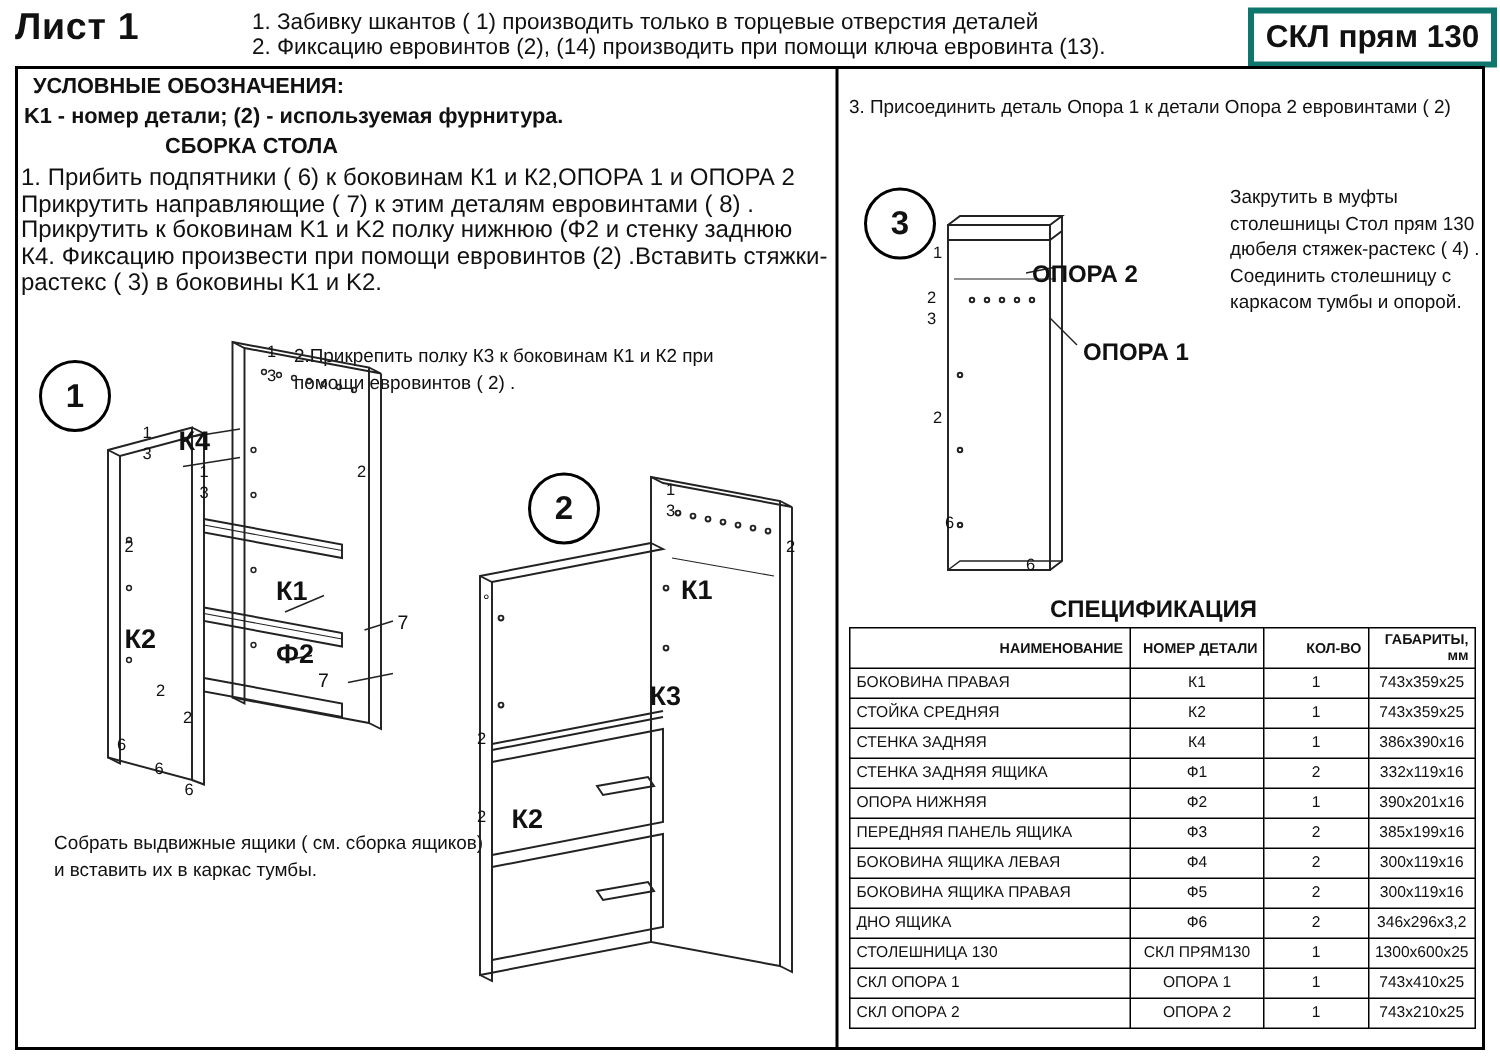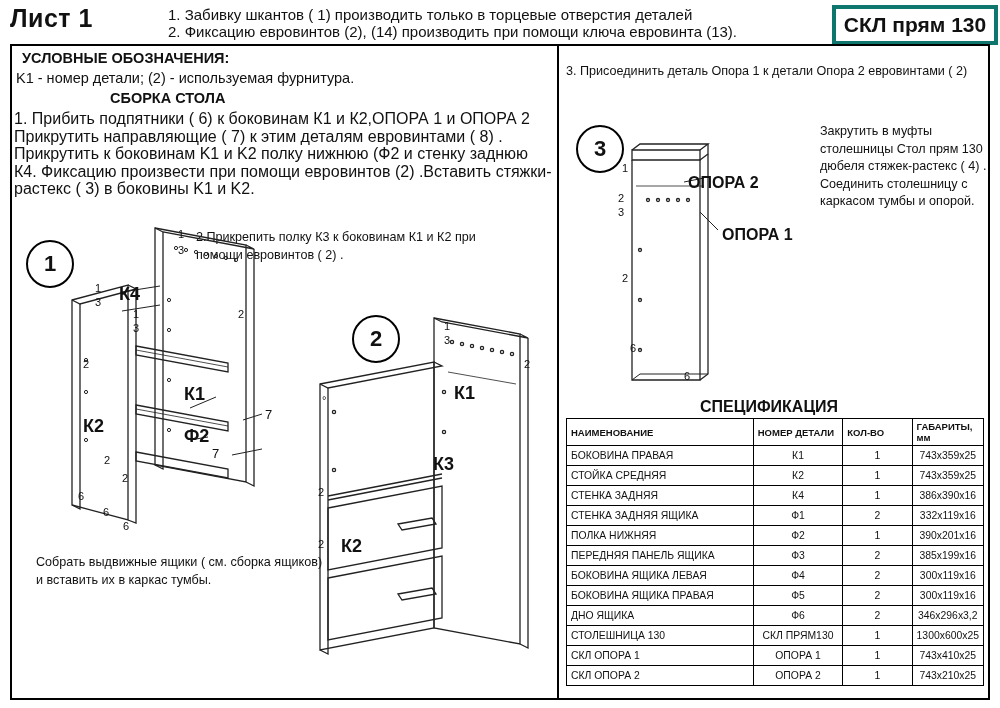--- a/index.html
+++ b/index.html
@@ -37,21 +37,21 @@
   }
   .vdiv{
     position:absolute;left:557px;top:44px;width:2px;height:656px;background:#000;
   }
 
   
   .l-title{
     position:absolute;left:22px;top:50px;font-size:14.5px;font-weight:bold;
   }
   .l-k1{
-    position:absolute;left:16px;top:70px;font-size:14.5px;font-weight:normal;
+    position:absolute;left:16px;top:70px;font-size:14.5px;font-weight:bold;
   }
   .l-assembly{
     position:absolute;left:110px;top:90px;font-size:14.5px;font-weight:bold;
   }
   .l-body{
     position:absolute;left:14px;top:110px;width:540px;font-size:16px;line-height:17.5px;
   }
   .l-step2{
     position:absolute;left:196px;top:229px;width:320px;font-size:12.6px;line-height:17.5px;
   }
@@ -81,21 +81,21 @@
   .spec-title{
     position:absolute;left:700px;top:398px;font-size:16px;font-weight:bold;
   }
   table.spec{
     position:absolute;left:566px;top:418px;width:418px;
     border-collapse:collapse;font-size:10.4px;
   }
   table.spec td,table.spec th{
     border:1px solid #000;padding:2px 4px;height:15px;
   }
-  table.spec th{font-weight:bold;font-size:9.5px;text-align:left;line-height:11px;}
+  table.spec th{font-weight:bold;font-size:9.5px;text-align:right;line-height:11px;}
   table.spec td.name{text-align:left;width:182px;}
   table.spec td.num{text-align:center;width:82px;}
   table.spec td.qty{text-align:center;width:62px;}
   table.spec td.dim{text-align:center;}
 
   
   svg{position:absolute;left:0;top:0;width:1000px;height:708px;pointer-events:none;}
   .lbl{font-family:"Liberation Sans",sans-serif;}
 </style>
 </head>
@@ -158,21 +158,21 @@
           <td class="qty">1</td>
           <td class="dim">386х390х16</td>
         </tr>
       <tr>
           <td class="name">СТЕНКА ЗАДНЯЯ ЯЩИКА</td>
           <td class="num">Ф1</td>
           <td class="qty">2</td>
           <td class="dim">332х119х16</td>
         </tr>
       <tr>
-          <td class="name">ПОЛКА НИЖНЯЯ</td>
+          <td class="name">ОПОРА НИЖНЯЯ</td>
           <td class="num">Ф2</td>
           <td class="qty">1</td>
           <td class="dim">390х201х16</td>
         </tr>
       <tr>
           <td class="name">ПЕРЕДНЯЯ ПАНЕЛЬ ЯЩИКА</td>
           <td class="num">Ф3</td>
           <td class="qty">2</td>
           <td class="dim">385х199х16</td>
         </tr>

